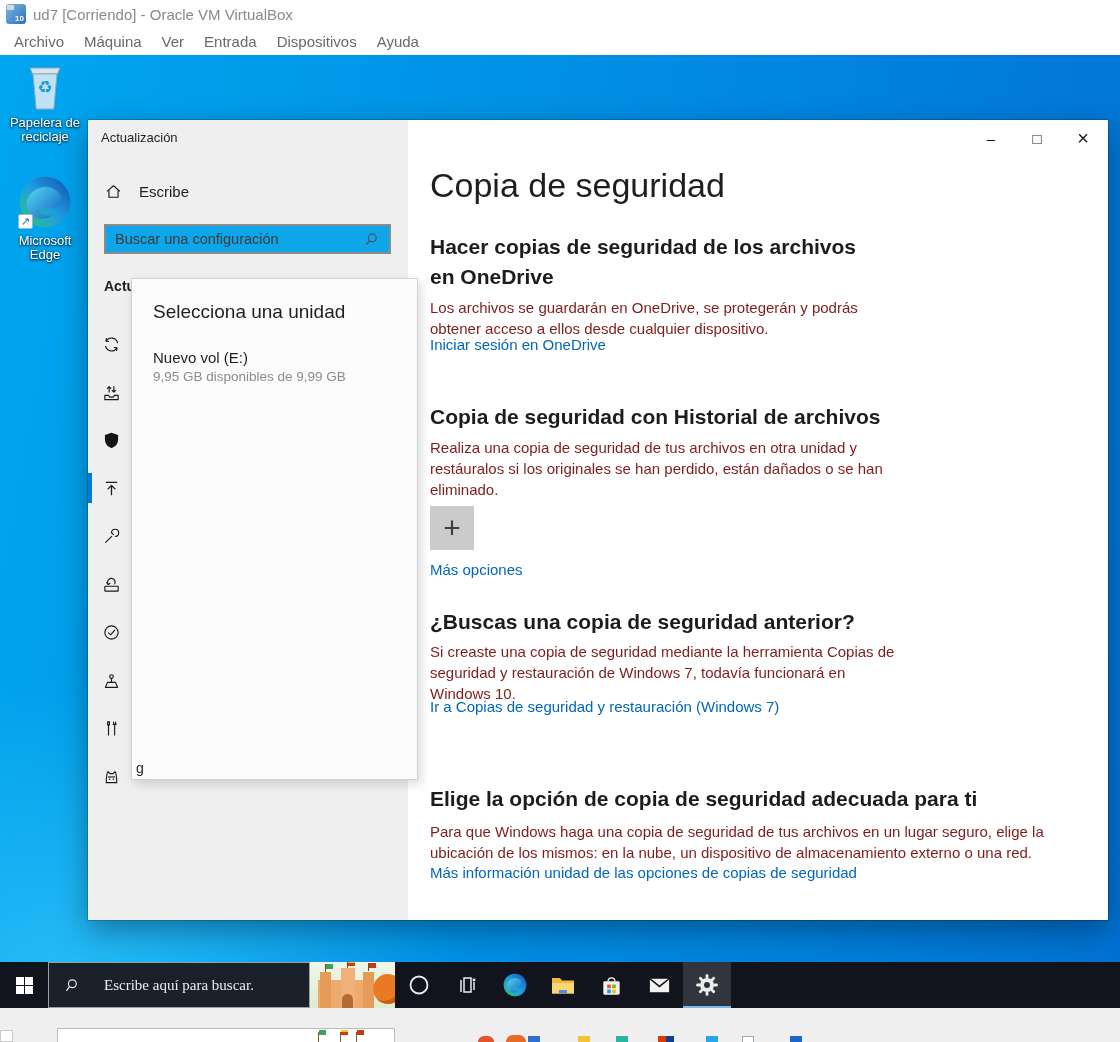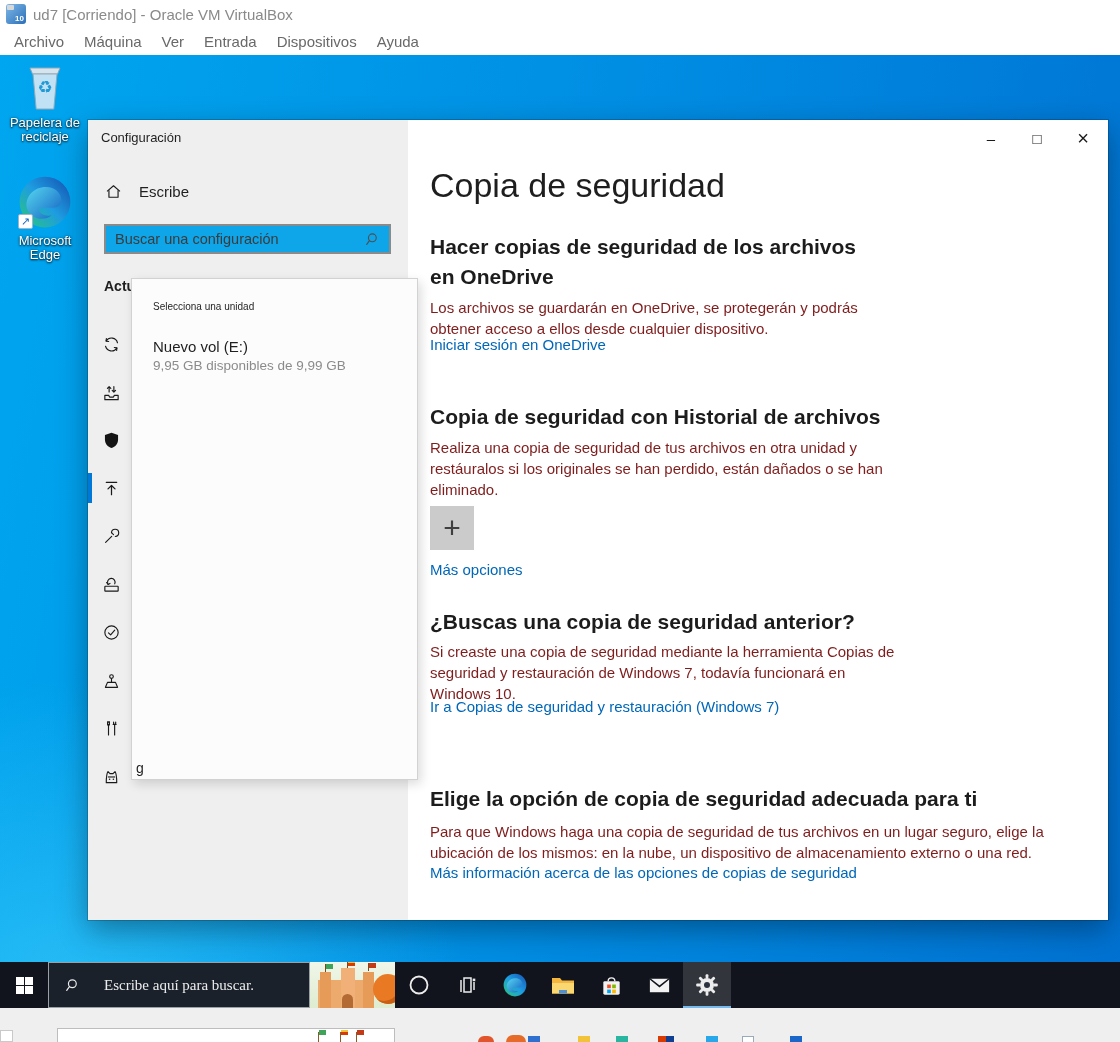--- a/index.html
+++ b/index.html
@@ -39,21 +39,21 @@
   .search-box { position:absolute; left:16px; top:104px; width:287px; height:30px; background:#0ea5e9; border:2px solid #8a8a8a; display:flex; align-items:center; }
   .search-box input { flex:1; height:100%; border:none; outline:none; background:transparent; font-family:"Liberation Sans",sans-serif; font-size:14.5px; color:#1f1f1f; padding-left:9px; }
   .search-box input::placeholder { color:#3c3c3c; opacity:1; }
   .search-box .mag { margin-right:9px; flex:0 0 auto; }
   .cat-label { position:absolute; left:16px; top:158px; font-size:14px; font-weight:bold; color:#1f1f1f; white-space:nowrap; overflow:hidden; width:27px; }
   .nav-item { position:absolute; left:0; width:131px; height:36px; display:flex; align-items:center; padding-left:14px; }
   .accent-bar { position:absolute; left:0; top:353px; width:4px; height:30px; background:#0078d7; z-index:12; }
   .g-frag { position:absolute; left:48px; top:640px; z-index:12; font-size:14px; color:#1f1f1f; }
 
   .flyout { position:absolute; left:43px; top:158px; width:287px; height:502px; background:#fcfcfc; border:1px solid #d2d2d2; box-shadow:3px 4px 10px rgba(0,0,0,.14); z-index:10; }
-  .flyout-title { margin:22px 0 0 21px; font-size:10px; color:#1f1f1f; }
+  .flyout-title { margin:22px 0 0 21px; font-size:19px; color:#1f1f1f; }
   .drive-item { margin:24px 0 0 0; padding:2px 0 4px 21px; cursor:default; }
   .drive-name { font-size:15px; color:#1f1f1f; }
   .drive-detail { font-size:13.5px; color:#8b8b8b; margin-top:3px; }
 
   .content { position:absolute; left:320px; top:0; right:0; bottom:0; background:#fff; }
   .page-title { position:absolute; left:22px; top:46px; font-size:34px; font-weight:300; color:#1e1e1e; }
   .sec-head { position:absolute; left:22px; font-size:21px; color:#1c1c1c; line-height:30px; width:440px; }
   .sec-head.wide { width:700px; }
   .sec-body { position:absolute; left:22px; font-size:15px; line-height:21px; color:#7f1d1d; width:465px; }
   .sec-body.wide { width:680px; }
@@ -141,21 +141,21 @@
           <circle cx="24" cy="24" r="21" fill="url(#edgA)"></circle>
           <path d="M9 29 c-2-10 6.5-17.5 15.5-17.5 8 0 13 5 13 11 0 4-3 6.2-7 6.2 h-9 c-2.3 0-3.2 2.1-1.2 4.1 2 2 6 3 9.2 2.2 -5.5 5-17.5 4-20.5-6z" fill="url(#edgB)" opacity=".95"></path>
         </svg>
         <div class="shortcut-overlay">↗</div>
       </div>
       <div class="lbl">Microsoft Edge</div>
     </div>
 
     <div class="win">
       <div class="sidebar"></div>
-      <div class="win-title">Configuración</div>
+      <div class="win-title">Actualización</div>
 
       <div class="win-controls">
         <button class="wc-btn">–</button>
         <button class="wc-btn">□</button>
         <button class="wc-btn close">×</button>
       </div>
 
       <div class="home-row">
         <svg width="19" height="19" viewBox="0 0 20 20" fill="none" stroke="#1a1a1a" stroke-width="1.2" stroke-linejoin="round">
           <path d="M3.2 9.8 10 4 16.8 9.8"></path>
@@ -269,21 +269,21 @@
           <button class="add-btn">+</button>
         </div>
         <a class="sec-link" style="top:441px;">Más opciones</a>
 
         <h2 class="sec-head" style="top:487px; width:520px;">¿Buscas una copia de seguridad anterior?</h2>
         <p class="sec-body" style="top:521px;">Si creaste una copia de seguridad mediante la herramienta Copias de seguridad y restauración de Windows 7, todavía funcionará en Windows 10.</p>
         <a class="sec-link" style="top:578px;">Ir a Copias de seguridad y restauración (Windows 7)</a>
 
         <h2 class="sec-head wide" style="top:664px;">Elige la opción de copia de seguridad adecuada para ti</h2>
         <p class="sec-body wide" style="top:701px;">Para que Windows haga una copia de seguridad de tus archivos en un lugar seguro, elige la ubicación de los mismos: en la nube, un dispositivo de almacenamiento externo o una red.</p>
-        <a class="sec-link" style="top:744px;">Más información acerca de las opciones de copias de seguridad</a>
+        <a class="sec-link" style="top:744px;">Más información unidad de las opciones de copias de seguridad</a>
       </div>
     </div>
 
     <div class="taskbar">
       <div class="tb-btn">
         <div class="start-logo">
             <div></div>
             <div></div>
             <div></div>
             <div></div>

